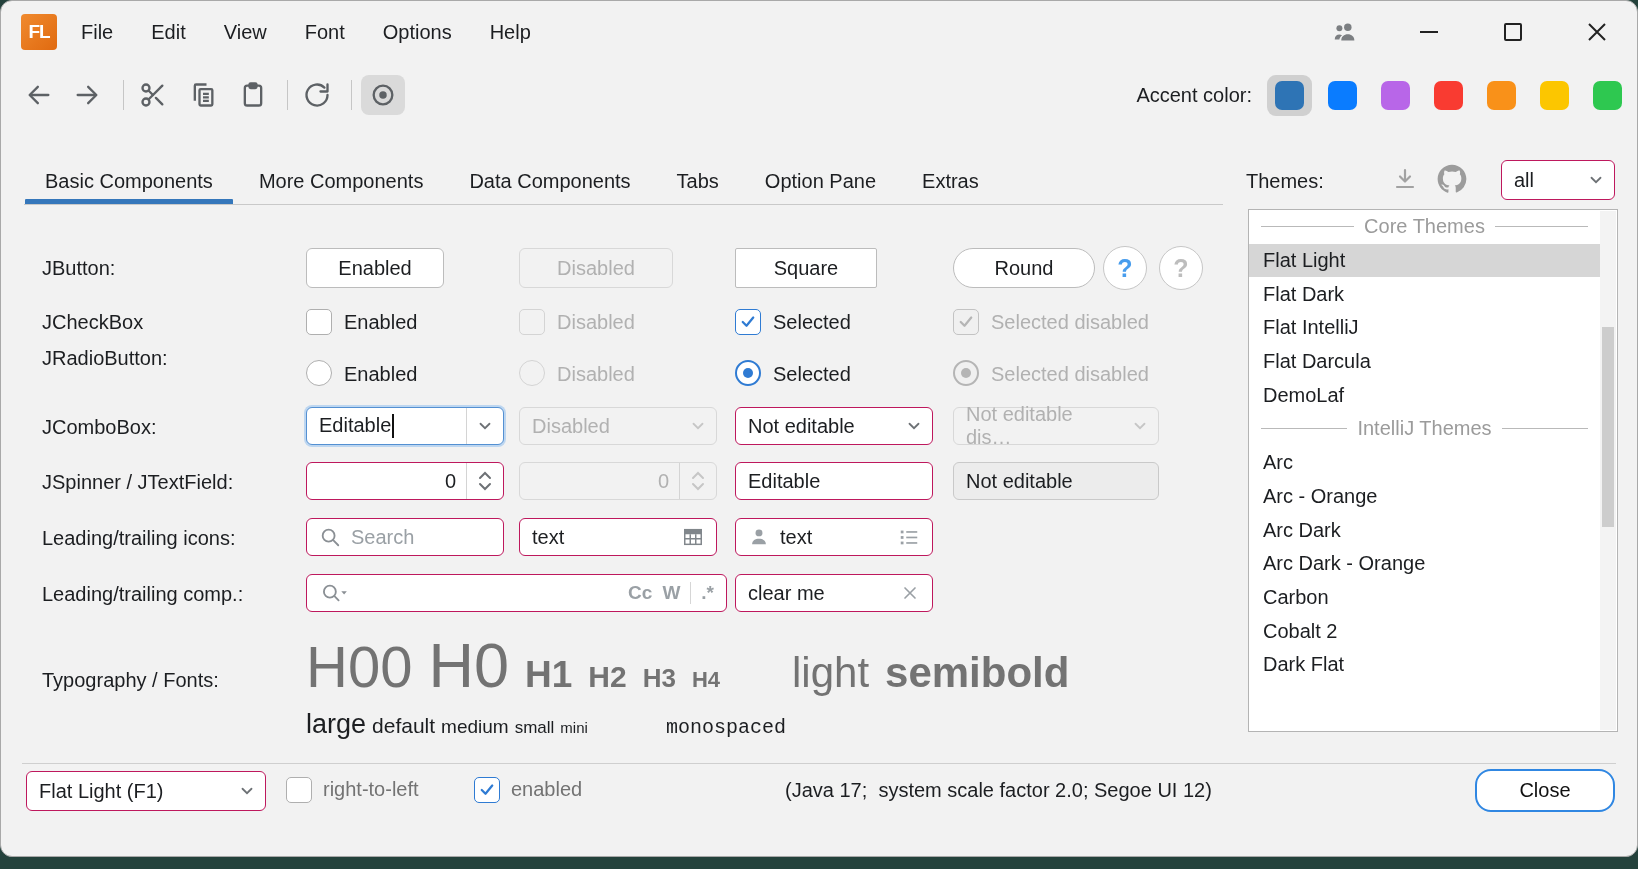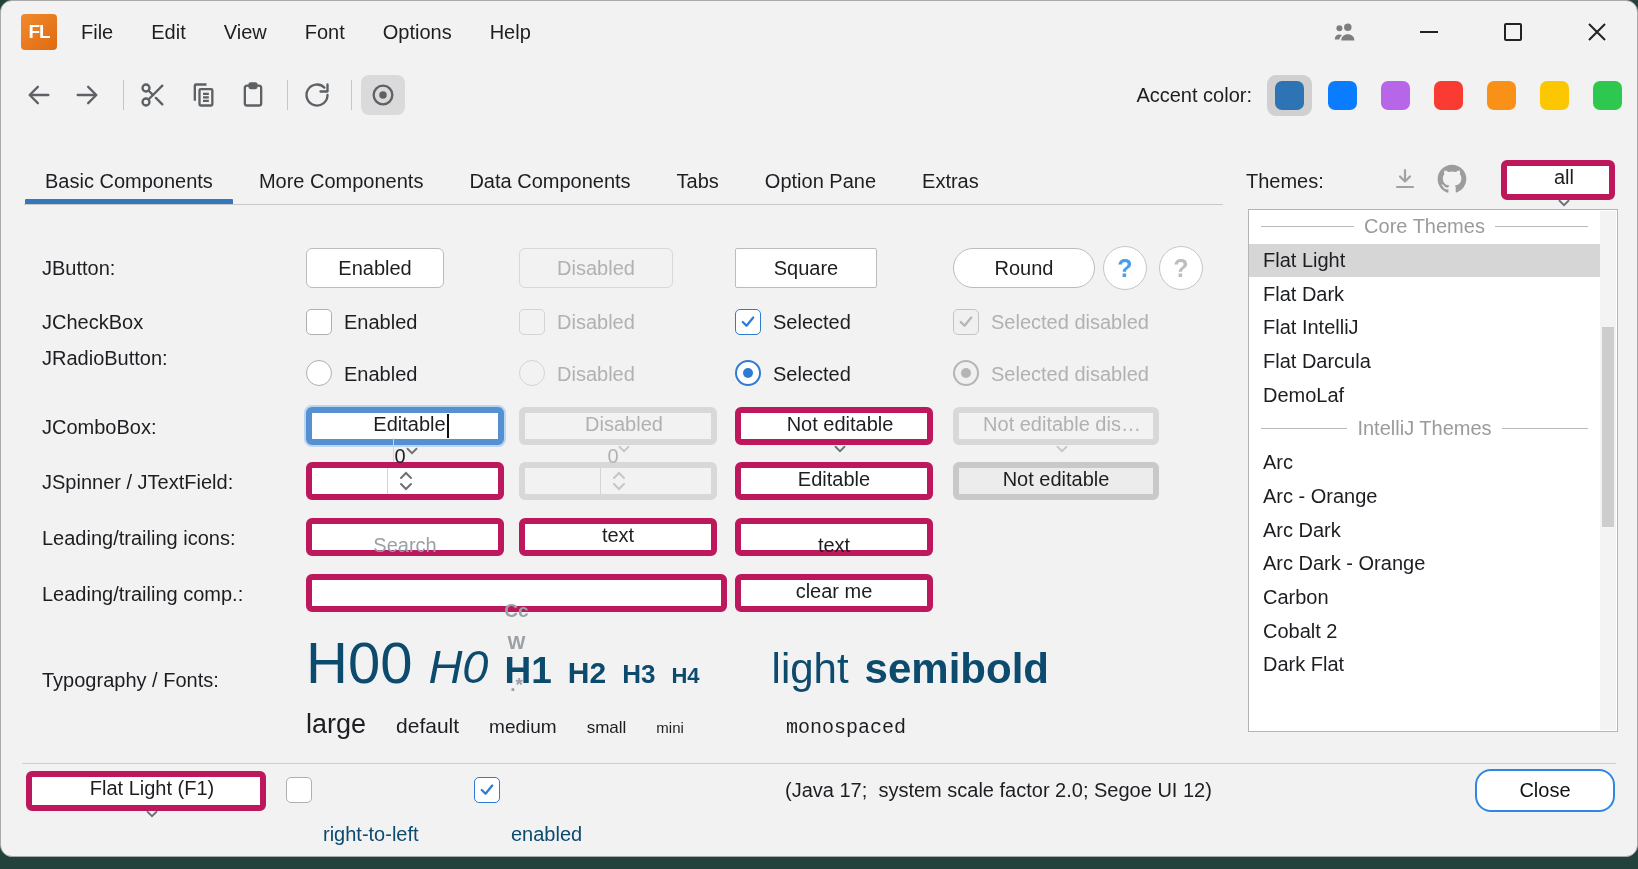--- a/index.html
+++ b/index.html
@@ -80,41 +80,41 @@
   .radio.selected{border:2px solid #2f7bd3;}
   .radio.selected::after{
     content:"";position:absolute;left:50%;top:50%;width:10px;height:10px;border-radius:50%;
     background:#2f7bd3;transform:translate(-50%,-50%);
   }
   .radio.selected.disabled{border-color:#b5b5b5;background:#f0f0f0;}
   .radio.selected.disabled::after{background:#b5b5b5;}
   .ctl-label{position:absolute;font-size:20px;color:#1c1e21;}
   .ctl-label.disabled{color:#b1b1b1;}
   .combo,.spinner,.field{
-    position:absolute;height:38px;background:#fff;border:6px solid #be185d;border-radius:6px;
-    display:flex;align-items:center;font-size:20px;color:#1c1e21;box-sizing:border-box;flex-direction:column;
+    position:absolute;height:38px;background:#fff;border:1px solid #be185d;border-radius:6px;
+    display:flex;align-items:center;font-size:20px;color:#1c1e21;box-sizing:border-box;
   }
   .combo{padding-left:12px;justify-content:space-between;}
   .combo.disabled,.spinner.disabled{background:#f2f2f2;border-color:#d8d8d8;color:#b1b1b1;}
   .combo.focused{border-color:#5490d2;box-shadow:0 0 0 2px #bdd6f0;}
   .arrow-zone{width:36px;height:100%;display:flex;align-items:center;justify-content:center;flex:none;}
   .arrow-zone.lined{border-left:1px solid #d4d4d4;}
   .caret{display:inline-block;width:2px;height:24px;background:#111;margin-left:1px;vertical-align:middle;}
   .spinner{justify-content:flex-end;}
   .spinner .value{padding-right:10px;}
   .field{padding:0 12px;gap:10px;}
   .field.noedit{background:#ececec;border-color:#c9c9c9;}
   .field .ph{color:#9aa0a5;}
   .field .grow{flex:1;}
   .mini-btn{color:#9aa0a5;font-weight:bold;font-size:19px;}
   .vline{width:1px;height:22px;background:#d6d6d6;}
   
-  .typo-line{position:absolute;left:305px;top:628px;display:flex;align-items:baseline;gap:16px;color:#0c4a6e;}
-  .typo-line2{position:absolute;left:305px;top:708px;display:flex;align-items:baseline;gap:30px;color:#1c1e21;}
-  .h00{font-size:58px;}.h0{font-size:47px;font-style:italic;}.h1{font-size:37px;font-weight:bold;}
+  .typo-line{position:absolute;left:305px;top:628px;display:flex;align-items:baseline;gap:16px;color:#737373;}
+  .typo-line2{position:absolute;left:305px;top:708px;display:flex;align-items:baseline;gap:6px;color:#1c1e21;}
+  .h00{font-size:58px;}.h0{font-size:63px;}.h1{font-size:37px;font-weight:bold;}
   .h2{font-size:30px;font-weight:bold;}.h3{font-size:26px;font-weight:bold;}.h4{font-size:22px;font-weight:bold;}
   .t-light{font-size:42px;font-weight:300;margin-left:56px;}
   .t-semibold{font-size:42px;font-weight:bold;}
   .t-large{font-size:27px;}.t-default{font-size:21px;}.t-medium{font-size:19px;}
   .t-small{font-size:17px;}.t-mini{font-size:15px;}
   .t-mono{font-size:20px;font-family:"Liberation Mono", monospace;margin-left:72px;}
   
   .themes-label{position:absolute;left:1245px;top:169px;font-size:20px;color:#1c1e21;}
   .theme-tool{position:absolute;top:162px;width:32px;height:32px;display:flex;align-items:center;justify-content:center;}
   .themes-combo{position:absolute;left:1500px;top:159px;width:114px;height:40px;}
@@ -125,21 +125,21 @@
   .theme-rows{position:absolute;left:0;top:0;right:17px;bottom:0;overflow:hidden;}
   .trow{height:33.7px;display:flex;align-items:center;padding-left:14px;font-size:20px;color:#1c1e21;box-sizing:border-box;}
   .trow.selected{background:#d6d6d6;}
   .trow.sep{color:#9b9b9b;padding:0 12px;gap:10px;}
   .trow.sep::before,.trow.sep::after{content:"";flex:1;height:1px;background:#b9b9b9;}
   .theme-scrollbar{position:absolute;right:1px;top:1px;bottom:1px;width:16px;background:#f3f3f3;}
   .theme-thumb{position:absolute;left:2px;right:2px;top:116px;height:200px;background:#cdcdcd;}
   
   .status-sep{position:absolute;left:21px;right:21px;top:762px;height:1px;background:#cfcfcf;}
   .laf-combo{position:absolute;left:25px;top:770px;width:240px;height:40px;}
-  .sb-label{position:absolute;top:822px;font-size:20px;color:#0c4a6e;}
+  .sb-label{position:absolute;top:777px;font-size:20px;color:#737373;}
   .sb-info{position:absolute;left:784px;top:778px;font-size:20px;color:#1c1e21;white-space:pre;}
   .close-btn{
     position:absolute;left:1474px;top:768px;width:140px;height:43px;background:#fff;
     border:2px solid #3087e2;border-radius:16px;display:flex;align-items:center;justify-content:center;
     font-size:20px;color:#111;box-sizing:border-box;
   }
   svg{display:block;}
 </style>
 </head>
 <body>

